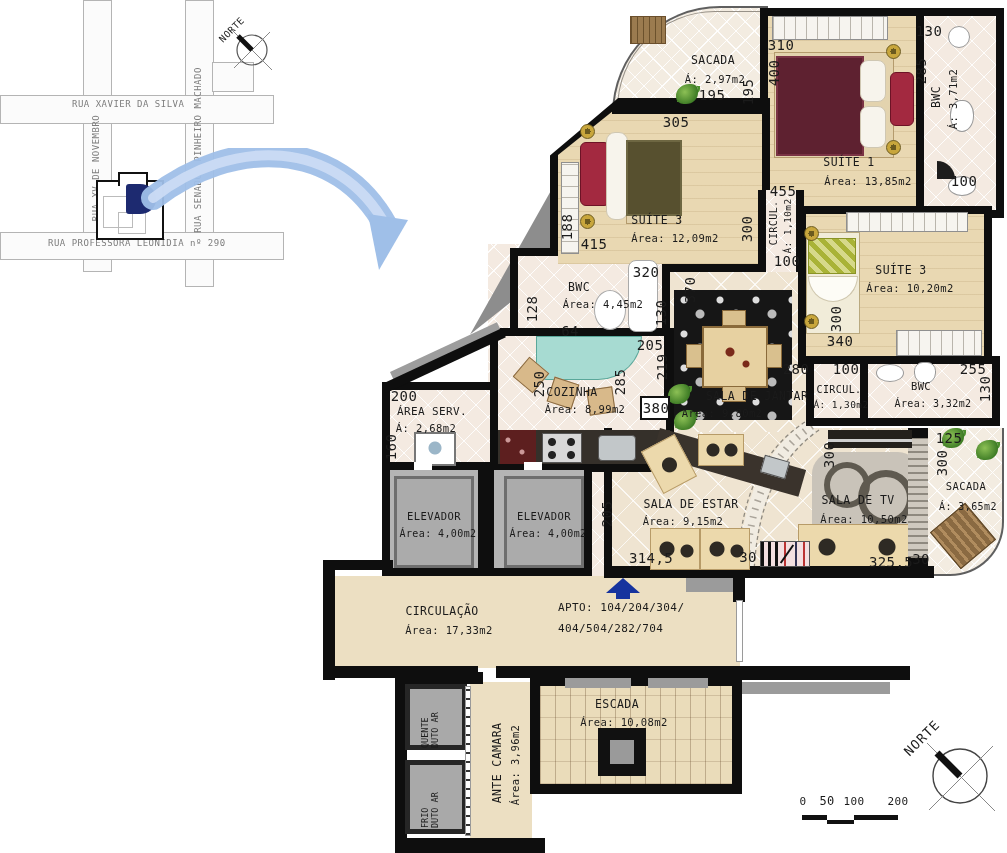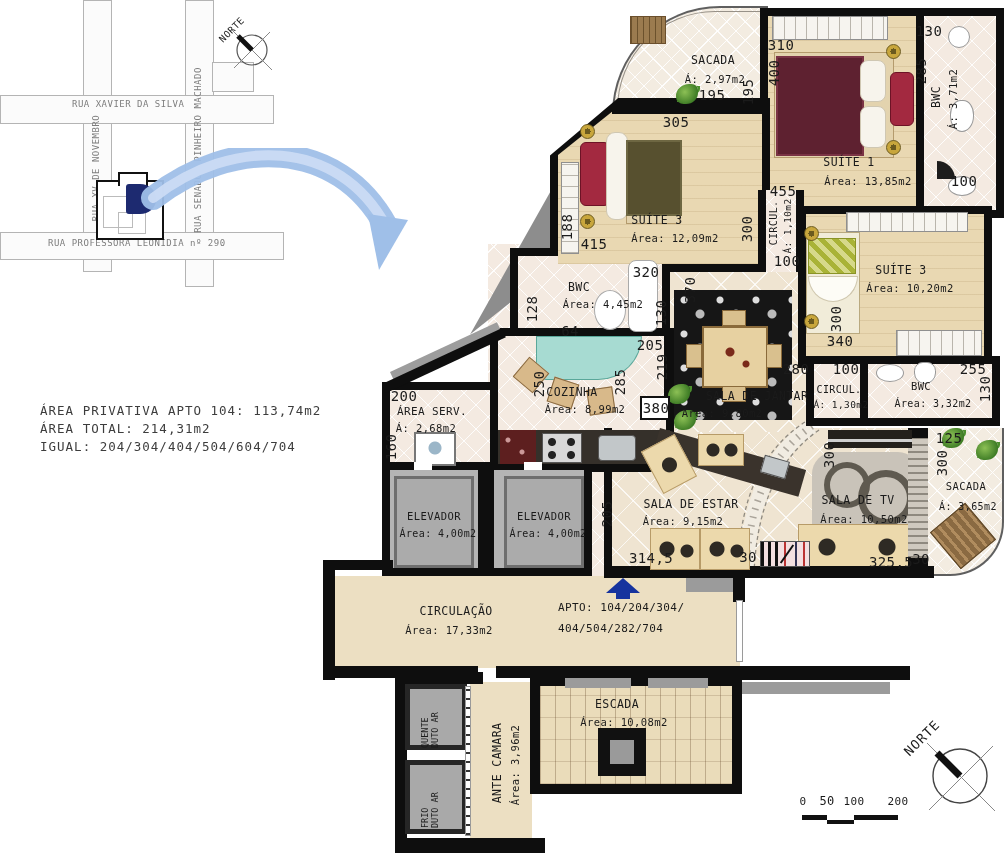--- a/index.html
+++ b/index.html
@@ -74,25 +74,20 @@
       <line x1="10" y1="12" x2="24" y2="26" stroke="#111" stroke-width="5"></line>
     </svg>
   </div>
 
   <svg class="abs" style="left:138px;top:148px;z-index:3" width="275" height="145" viewBox="0 0 275 145">
     <path d="M15,50 C95,-12 200,-10 248,78" fill="none" stroke="#9fbfe8" stroke-width="24" stroke-linecap="round" opacity="0.95"></path>
     <path d="M15,50 C95,-12 200,-10 248,78" fill="none" stroke="#cdddf5" stroke-width="10" stroke-linecap="round" opacity="0.9"></path>
     <polygon points="230,66 270,72 241,122" fill="#9fbfe8"></polygon>
   </svg>
 
-  <div class="abs" style="left:40px;top:402px;font-size:12.5px;letter-spacing:1px;color:#3d3d3d;line-height:18px;z-index:3">
-    <div>ÁREA PRIVATIVA APTO 104: 113,74m2</div>
-    <div>ÁREA TOTAL: 214,31m2</div>
-    <div>IGUAL: 204/304/404/504/604/704</div>
-  </div>
 
   <div class="abs tile" style="left:488px;top:244px;width:324px;height:190px;z-index:1"></div>
   <div class="abs living" style="left:664px;top:270px;width:148px;height:162px;z-index:2"></div>
   <div class="abs living" style="left:604px;top:428px;width:330px;height:146px;z-index:1"></div>
   <div class="abs tile" style="left:758px;top:180px;width:46px;height:90px;z-index:1"></div>
   <div class="abs tile" style="left:590px;top:462px;width:20px;height:114px;z-index:1"></div>
 
   <div class="abs saca rail" style="left:612px;top:6px;width:156px;height:108px;border-radius:118px 0 0 0"></div>
   <div class="furn" style="left:630px;top:16px;width:34px;height:26px;background:#9b7b4f;background-image:repeating-linear-gradient(90deg,rgba(60,40,10,.5) 0 1px,transparent 1px 6px);border:1px solid #6b4f2c"></div>
   <div class="plant" style="left:676px;top:84px"></div>
@@ -265,21 +260,21 @@
   <div class="wall" style="left:604px;top:566px;width:330px;height:12px"></div>
 
   <div class="abs hallf" style="left:335px;top:576px;width:405px;height:92px;z-index:4"></div>
   <div class="wall" style="left:323px;top:560px;width:12px;height:120px"></div>
   <div class="wall" style="left:323px;top:560px;width:70px;height:10px"></div>
   <div class="wall" style="left:323px;top:666px;width:155px;height:12px"></div>
   <div class="wall" style="left:496px;top:666px;width:248px;height:12px"></div>
   <div class="wall" style="left:733px;top:576px;width:12px;height:26px"></div>
   <div class="whitebox" style="left:736px;top:600px;width:7px;height:62px;z-index:14"></div>
   <div class="gray" style="left:686px;top:578px;width:48px;height:14px"></div>
-  <span class="lbl" style="left:456px;top:611px">CIRCULAÇÃO</span>
+  <span class="lbl" style="left:442px;top:611px">CIRCULAÇÃO</span>
   <span class="lbl ar" style="left:449px;top:630px">Área: 17,33m2</span>
 
   <div class="abs" style="left:606px;top:578px;width:0;height:0;border-left:17px solid transparent;border-right:17px solid transparent;border-bottom:15px solid #16339e;z-index:20"></div>
   <div class="abs" style="left:616px;top:592px;width:14px;height:7px;background:#16339e;z-index:20"></div>
   <span class="lbl" style="left:558px;top:607px;transform:translate(0,-50%);font-size:11px">APTO: 104/204/304/</span>
   <span class="lbl" style="left:558px;top:628px;transform:translate(0,-50%);font-size:11px">404/504/282/704</span>
 
   <div class="room stairf" style="left:530px;top:676px;width:212px;height:118px;border-width:10px"></div>
   <div class="gray" style="left:565px;top:678px;width:66px;height:10px"></div>
   <div class="gray" style="left:648px;top:678px;width:60px;height:10px"></div>

